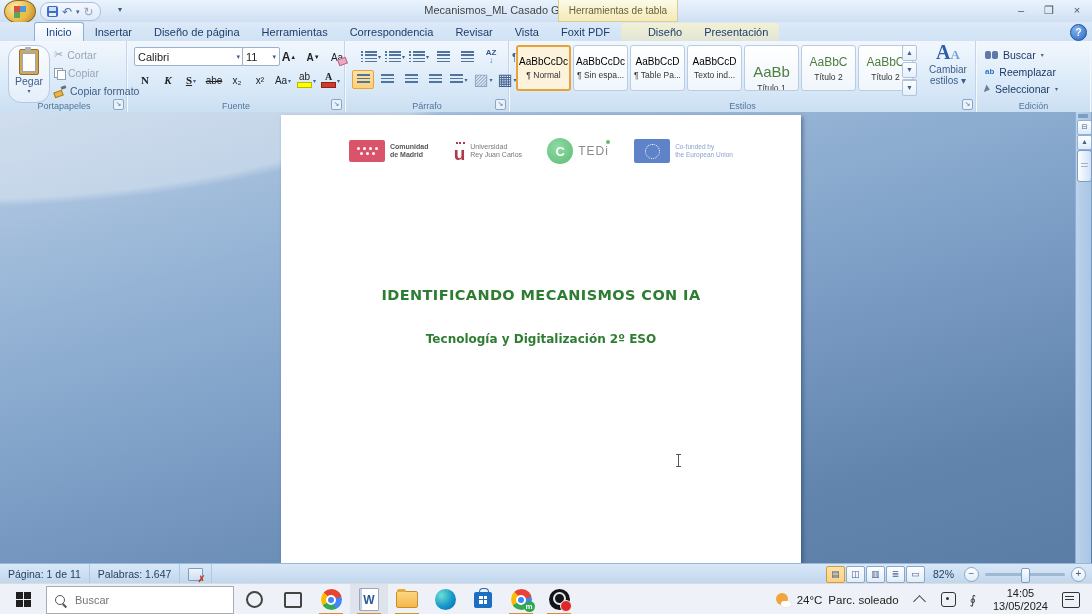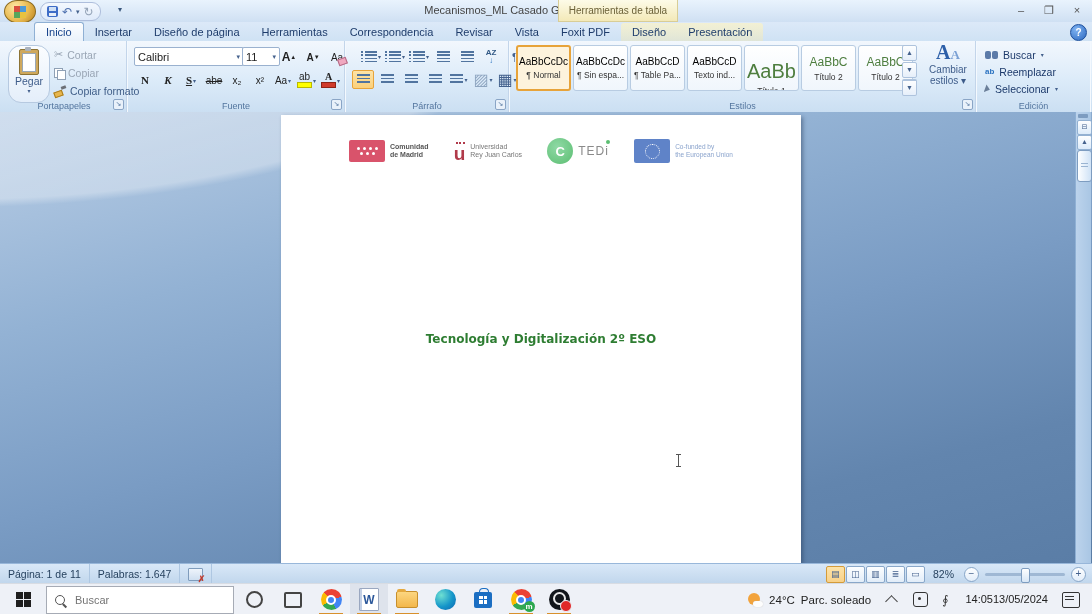--- a/index.html
+++ b/index.html
@@ -31,21 +31,21 @@
     background:linear-gradient(#fdfbe8,#f3e9b8);border:1px solid #d8cd96;border-top:none;
     font-size:10px;color:#6b6138;display:flex;align-items:center;justify-content:center;}
   .wincontrols{position:absolute;right:6px;top:3px;display:flex;gap:10px;}
   .winbtn{width:18px;height:14px;font-size:11px;line-height:14px;text-align:center;color:#555;}
   
   .tabrow{position:absolute;left:0;top:22px;width:100%;height:19px;
     background:linear-gradient(#dce9f8,#cfe2f4);display:flex;align-items:flex-end;padding-left:34px;box-sizing:border-box;}
   .tab{height:18px;line-height:18px;padding:0 11px;font-size:11px;color:#1e3c6b;border-radius:3px 3px 0 0;}
   .tab.active{background:linear-gradient(#fdfeff,#eaf2fb);border:1px solid #8fb0d4;border-bottom:none;
     color:#15428b;height:18px;}
-  .ctxtabs{display:flex;background:linear-gradient(rgba(250,243,200,.75),rgba(243,232,180,.45));border-radius:3px 3px 0 0;}
+  .ctxtabs{display:flex;background:linear-gradient(rgba(250,243,200,.75),rgba(243,232,180,.45));border-radius:3px 3px 0 0;padding-left:16px;}
   .helpbtn{position:absolute;right:5px;top:24px;width:15px;height:15px;border-radius:50%;
     background:radial-gradient(circle at 35% 30%,#7fb3f2,#2d69c0);color:#fff;font-size:10px;font-weight:bold;
     text-align:center;line-height:15px;border:1px solid #1d4f9c;}
   
   .ribbon{position:absolute;left:0;top:41px;width:100%;height:71px;
     background:linear-gradient(#f2f7fd,#dcebf9 55%,#cbdff2);border-bottom:1px solid #8fb0d4;}
   .group{position:absolute;top:0;height:71px;border-right:1px solid #c3d5ea;box-shadow:1px 0 0 #f4f9fe;}
   .glabel{position:absolute;bottom:1px;left:0;width:100%;text-align:center;font-size:9px;color:#53759e;}
   .launcher{position:absolute;right:2px;bottom:2px;width:9px;height:9px;border:1px solid #8aa5c6;
     border-radius:2px;font-size:7px;line-height:8px;text-align:center;color:#53759e;background:#e9f1fa;}
@@ -98,21 +98,21 @@
   .pbtn.active{border-color:#e7a33a;background:linear-gradient(#fde3a7,#fbd07a);}
   .sorticon{font-size:8px;font-weight:bold;color:#335a86;line-height:8px;display:flex;flex-direction:column;align-items:center;}
   .sorticon::after{content:"↓";font-size:8px;color:#2a72c0;}
   .pglyph{font-size:11px;}
   
   .chips{position:absolute;left:6px;top:4px;display:flex;gap:2px;}
   .chip{width:53px;height:44px;border:1px solid #b8cce2;border-radius:3px;background:linear-gradient(#ffffff,#f0f6fc);
     display:flex;flex-direction:column;align-items:center;justify-content:center;overflow:hidden;}
   .chip.selected{border:2px solid #e7a33a;background:#fdf3dd;width:51px;height:42px;}
   .chip .sample{font-size:10px;color:#000;white-space:nowrap;}
-  .chip .sample.h1{font-size:20px;color:#4e7e3f;margin-top:20px;}
+  .chip .sample.h1{font-size:15px;color:#4e7e3f;margin-top:20px;}
   .chip .sample.h23{font-size:12px;color:#4e7e3f;}
   .chip .sname{font-size:8.5px;color:#333;margin-top:3px;white-space:nowrap;}
   .stylescroll{position:absolute;left:392px;top:4px;display:flex;flex-direction:column;gap:1px;}
   .sscrollbtn{width:13px;height:14px;border:1px solid #aec3dd;background:linear-gradient(#fdfeff,#e6effa);
     font-size:7px;color:#44618d;text-align:center;line-height:13px;border-radius:2px;}
   .chgstyles{position:absolute;left:412px;top:4px;width:52px;height:56px;display:flex;flex-direction:column;
     align-items:center;font-size:10px;color:#3e5c8a;line-height:11px;text-align:center;}
   .chgAA{font-family:"Liberation Serif",serif;font-weight:bold;color:#2d5fa8;margin:2px 0 3px;}
   .chgAA .A1{font-size:20px;}
   .chgAA .A2{font-size:13px;color:#7aa0d4;}
@@ -229,21 +229,21 @@
   .trayspacer{flex:1;}
   .weather{display:flex;align-items:center;gap:6px;padding:0 6px;}
   .sunicon{width:16px;height:16px;position:relative;}
   .sunicon::before{content:"";position:absolute;left:1px;top:1px;width:12px;height:12px;border-radius:50%;background:#f2a33c;}
   .sunicon::after{content:"";position:absolute;right:0;bottom:1px;width:10px;height:6px;border-radius:6px;background:#fdfdfd;box-shadow:0 0 1px #bbb;}
   .traytxt{font-size:11.5px;color:#222;}
   .chev{width:8px;height:8px;border-left:1.5px solid #444;border-top:1.5px solid #444;transform:rotate(45deg);margin:3px 10px 0;}
   .trayico{font-size:12px;color:#333;margin:0 7px;}
   .trayico-sq{width:13px;height:13px;border:1.5px solid #333;border-radius:3px;margin:0 7px;position:relative;}
   .trayico-sq::after{content:"";position:absolute;left:4px;top:4px;width:3px;height:3px;border-radius:50%;background:#333;}
-  .clock{display:flex;flex-direction:row;align-items:center;justify-content:center;font-size:11px;line-height:13px;color:#222;padding:0 10px;}
+  .clock{display:flex;flex-direction:column;align-items:center;justify-content:center;font-size:11px;line-height:13px;color:#222;padding:0 10px;}
   .actioncenter{width:16px;height:14px;border:1.5px solid #333;border-radius:2px;margin:0 12px 0 4px;position:relative;}
   .actioncenter::after{content:"";position:absolute;left:2px;top:3px;width:9px;height:1.5px;background:#333;box-shadow:0 3px 0 #333;}
 </style>
 </head>
 <body>
 
 <div class="screen">
 
   <div class="titlebar">
     <div class="officebtn">
@@ -513,20 +513,21 @@
           <span class="ctedi-c">C</span>
           <span class="ctedi-rest">TEDi</span>
         </div>
         <div class="logo">
           <span class="euflag">
               <span class="euring"></span>
             </span>
           <span class="eutxt"><span>Co-funded by</span><br><span>the European Union</span></span>
         </div>
       </div>
+      <div class="doctitle">IDENTIFICANDO MECANISMOS CON IA</div>
       <div class="docline" style="top:217px;">Tecnología y Digitalización 2º ESO</div>
       <div class="caret"></div>
     </div>
     <div class="vscroll">
       <span class="sb-handle"></span>
       <span class="sb-btn sb-ruler">⊟</span>
       <span class="sb-btn sb-up">▲</span>
       <span class="sb-thumb"></span>
     </div>
   </div>

